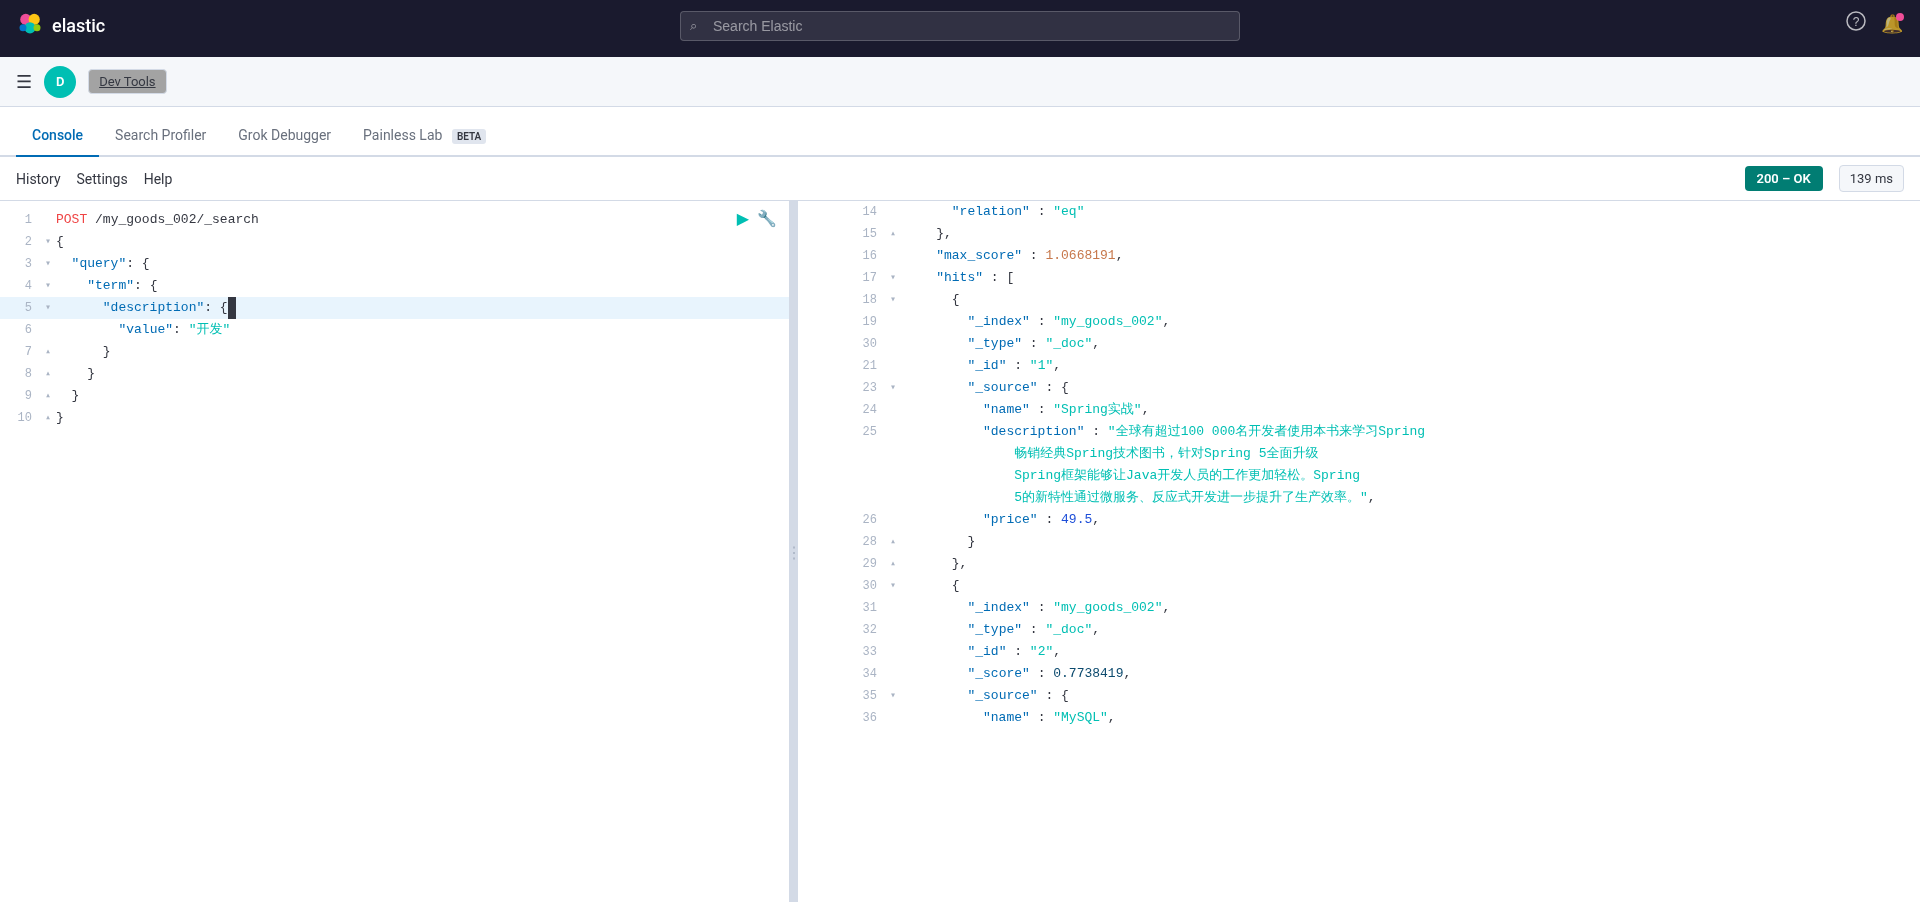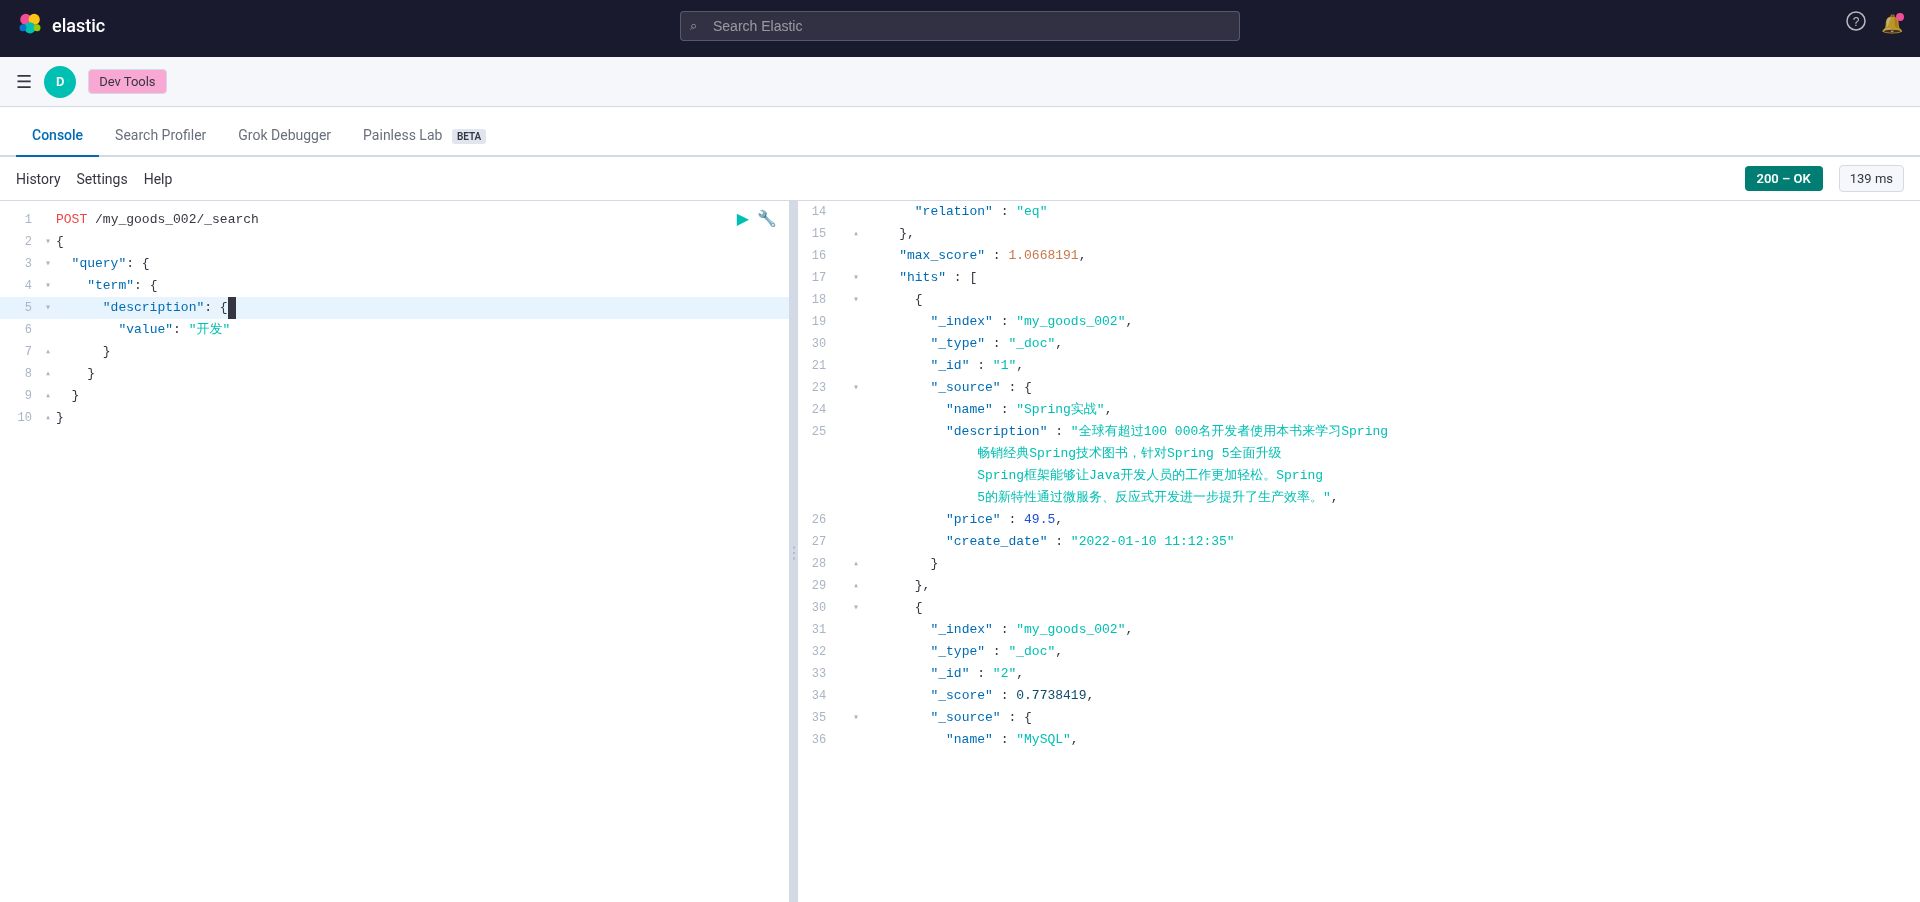--- a/index.html
+++ b/index.html
@@ -99,27 +99,28 @@
       background: #00bfb3;
       border-radius: 50%;
       display: flex;
       align-items: center;
       justify-content: center;
       color: white;
       font-size: 13px;
       font-weight: 600;
     }
     .dev-tools-badge {
-      background: #f9a8d4;
+      background: #a3a3a3;
       border: 1px solid #d3dae6;
       border-radius: 4px;
       padding: 4px 10px;
       font-size: 13px;
       color: #343741;
       cursor: pointer;
+      text-decoration: underline;
     }
 
     
     #tab-bar {
       background: #fff;
       border-bottom: 2px solid #d3dae6;
       display: flex;
       align-items: flex-end;
       padding: 0 16px;
       height: 50px;
@@ -285,26 +286,27 @@
       font-size: 13px;
     }
     .result-line {
       display: flex;
       align-items: flex-start;
       min-height: 22px;
     }
     .result-line-number {
       width: 50px;
       min-width: 50px;
-      text-align: center;
+      text-align: right;
       padding-right: 8px;
       color: #aab4c4;
       font-size: 12px;
       line-height: 22px;
       user-select: none;
+      margin-left: 37px;
     }
     .result-fold {
       width: 16px;
       min-width: 16px;
       text-align: center;
       color: #aab4c4;
       font-size: 10px;
       line-height: 22px;
       cursor: pointer;
     }
@@ -527,25 +529,20 @@
               <span style="color:#00bfb3;">Spring框架能够让Java开发人员的工作更加轻松。Spring</span>
               <span style="color:#00bfb3;">5的新特性通过微服务、反应式开发进一步提升了生产效率。"</span>,</span>
     </div>
 
     <div class="result-line">
       <span class="result-line-number">26</span>
       <span class="result-fold"></span>
       <span class="result-content">          <span style="color:#006bb4;">"price"</span> : <span style="color:#1d4ed8;">49.5</span>,</span>
     </div>
 
-    <div class="result-line">
-      <span class="result-line-number">27</span>
-      <span class="result-fold"></span>
-      <span class="result-content">          <span style="color:#006bb4;">"create_date"</span> : <span style="color:#00bfb3;">"2022-01-10 11:12:35"</span></span>
-    </div>
 
     <div class="result-line">
       <span class="result-line-number">28</span>
       <span class="result-fold">▴</span>
       <span class="result-content">        }</span>
     </div>
 
     <div class="result-line">
       <span class="result-line-number">29</span>
       <span class="result-fold">▴</span>

